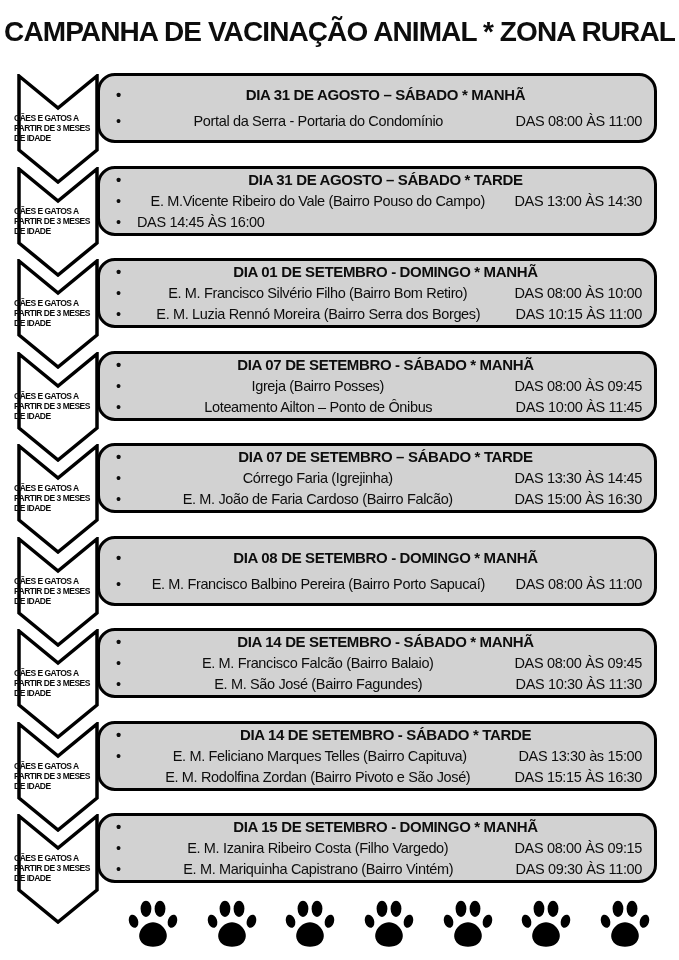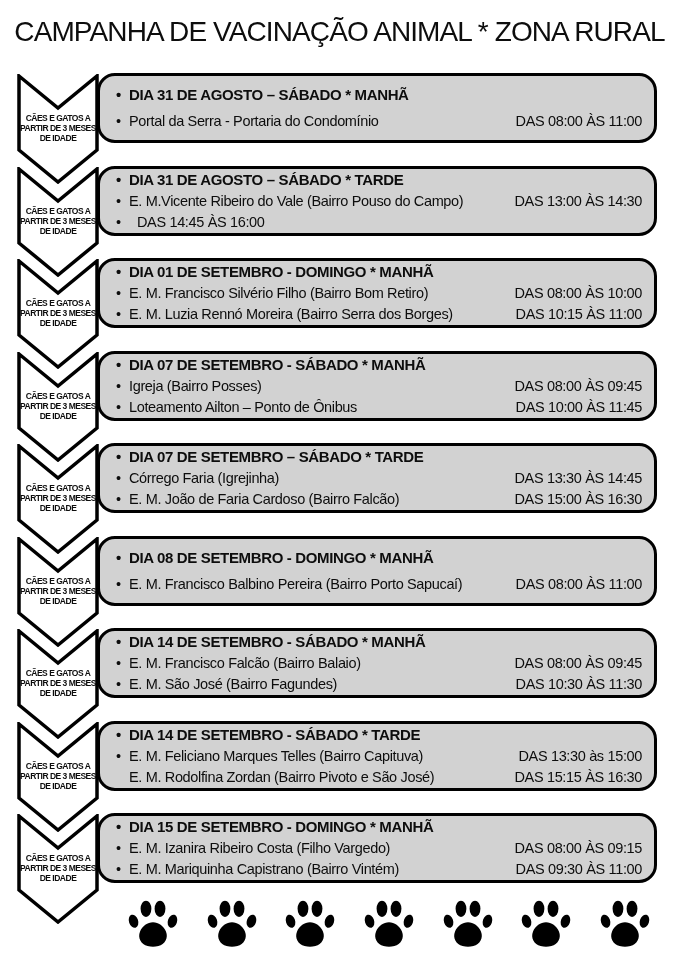--- a/index.html
+++ b/index.html
@@ -6,51 +6,51 @@
   body {
     width: 679px; height: 960px;
     background: #ffffff;
     font-family: "Liberation Sans", sans-serif;
     color: #000;
   }
   .poster { position: relative; width: 679px; height: 960px; overflow: hidden; background: #fff; }
 
   .title {
     position: absolute; top: 16px; left: 0; width: 679px;
-    text-align: center; font-size: 28px; font-weight: normal;
+    text-align: center; font-size: 28px; font-weight: bold;
     letter-spacing: -0.9px; white-space: nowrap; color: #0d0d0d;
   }
 
   .section { position: absolute; left: 0; width: 679px; height: 112px; }
   .s1 { top: 73px; }  .s2 { top: 166px; } .s3 { top: 258px; }
   .s4 { top: 351px; } .s5 { top: 443px; } .s6 { top: 536px; }
   .s7 { top: 628px; } .s8 { top: 721px; } .s9 { top: 813px; }
 
   .chevron { position: absolute; left: 17px; top: 1px; width: 82px; height: 110px; }
   .chevron polygon { fill: #ffffff; stroke: #000000; stroke-width: 3.5; stroke-linejoin: miter; }
   .chevron-label {
     position: absolute; left: 14px; top: 40px; width: 88px;
-    text-align: center; font-size: 8.5px; font-weight: bold;
+    text-align: left; font-size: 8.5px; font-weight: bold;
     letter-spacing: -0.5px; line-height: 1.2; white-space: pre-line; color: #0d0d0d;
   }
 
   .box {
     position: absolute; left: 97px; top: 0; width: 560px; height: 70px;
     box-sizing: border-box; background: #d2d2d2;
     border: 3.5px solid #000; border-radius: 18px;
     display: flex; flex-direction: column; justify-content: center;
     padding: 0 12px 0 16px; gap: 1px;
   }
   .box.two { gap: 6px; }
 
   .row { display: flex; align-items: baseline; font-size: 14.5px; letter-spacing: -0.35px; line-height: 20px; color: #0d0d0d; }
   .header-row { font-weight: bold; font-size: 15px; }
   .bullet { width: 13px; flex: none; }
   .no-bullet .bullet { visibility: hidden; }
-  .loc { flex: 1; white-space: nowrap; overflow: hidden; }
+  .loc { flex: 1; white-space: nowrap; overflow: hidden; text-align: center; }
   .time { flex: none; padding-left: 8px; white-space: nowrap; }
 
   .paw-row {
     position: absolute; top: 897px; left: 126px; width: 526px;
     display: flex; justify-content: space-between;
   }
   .paw { width: 54px; height: 56px; }
   .paw ellipse, .paw path { fill: #000; }
 </style>
 </head>

